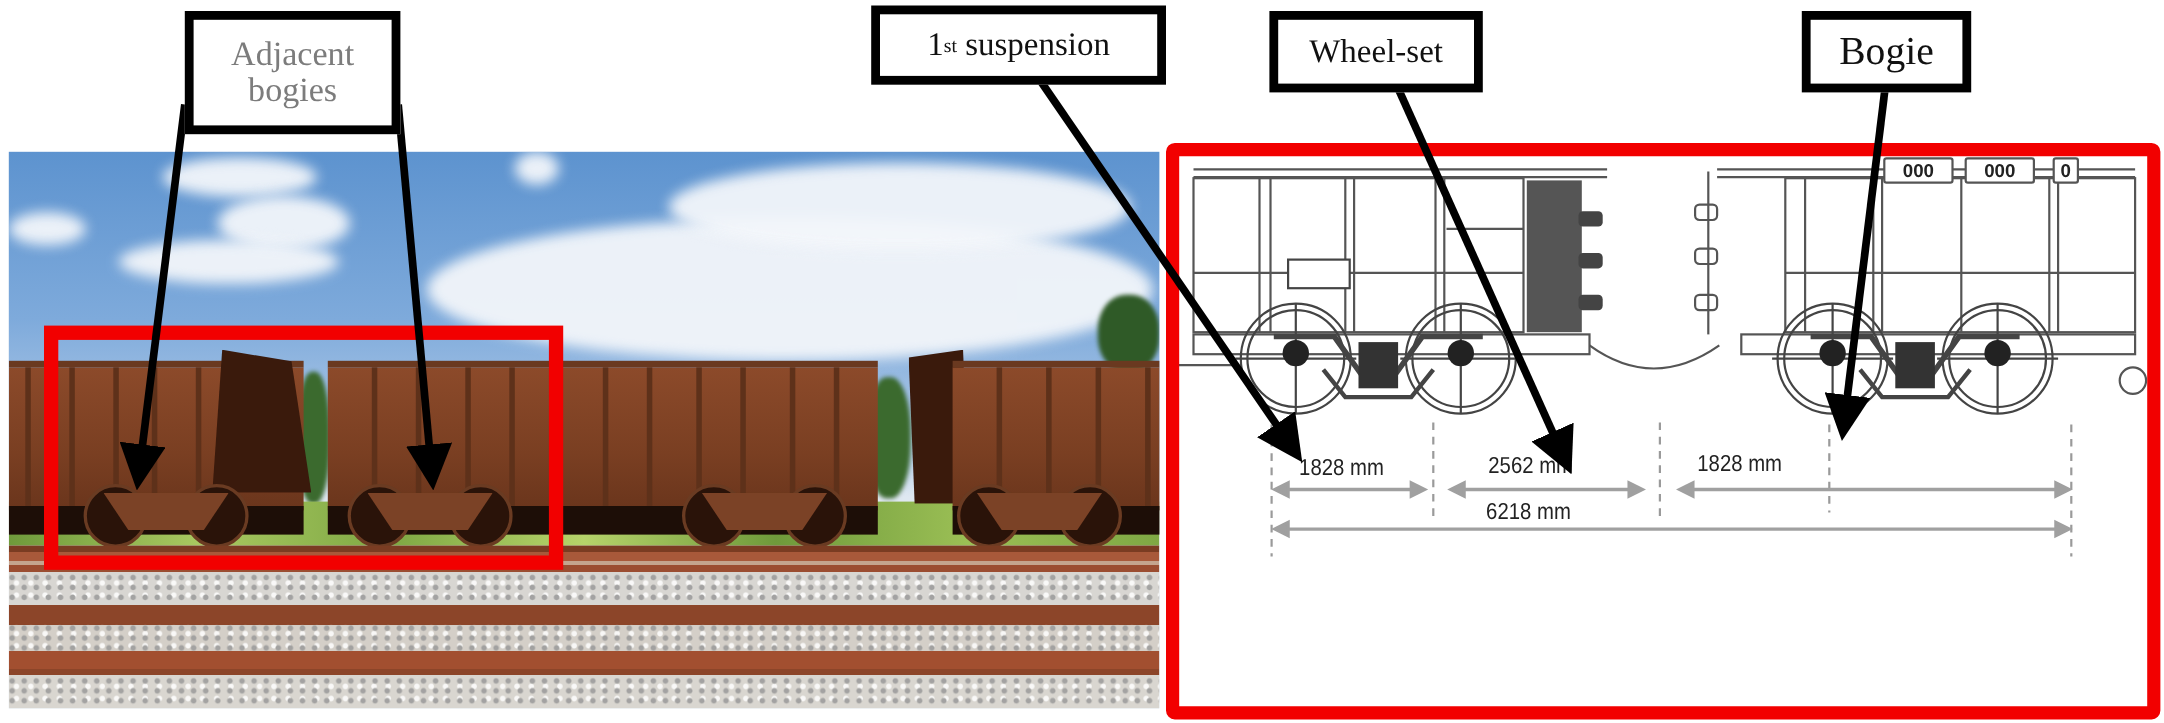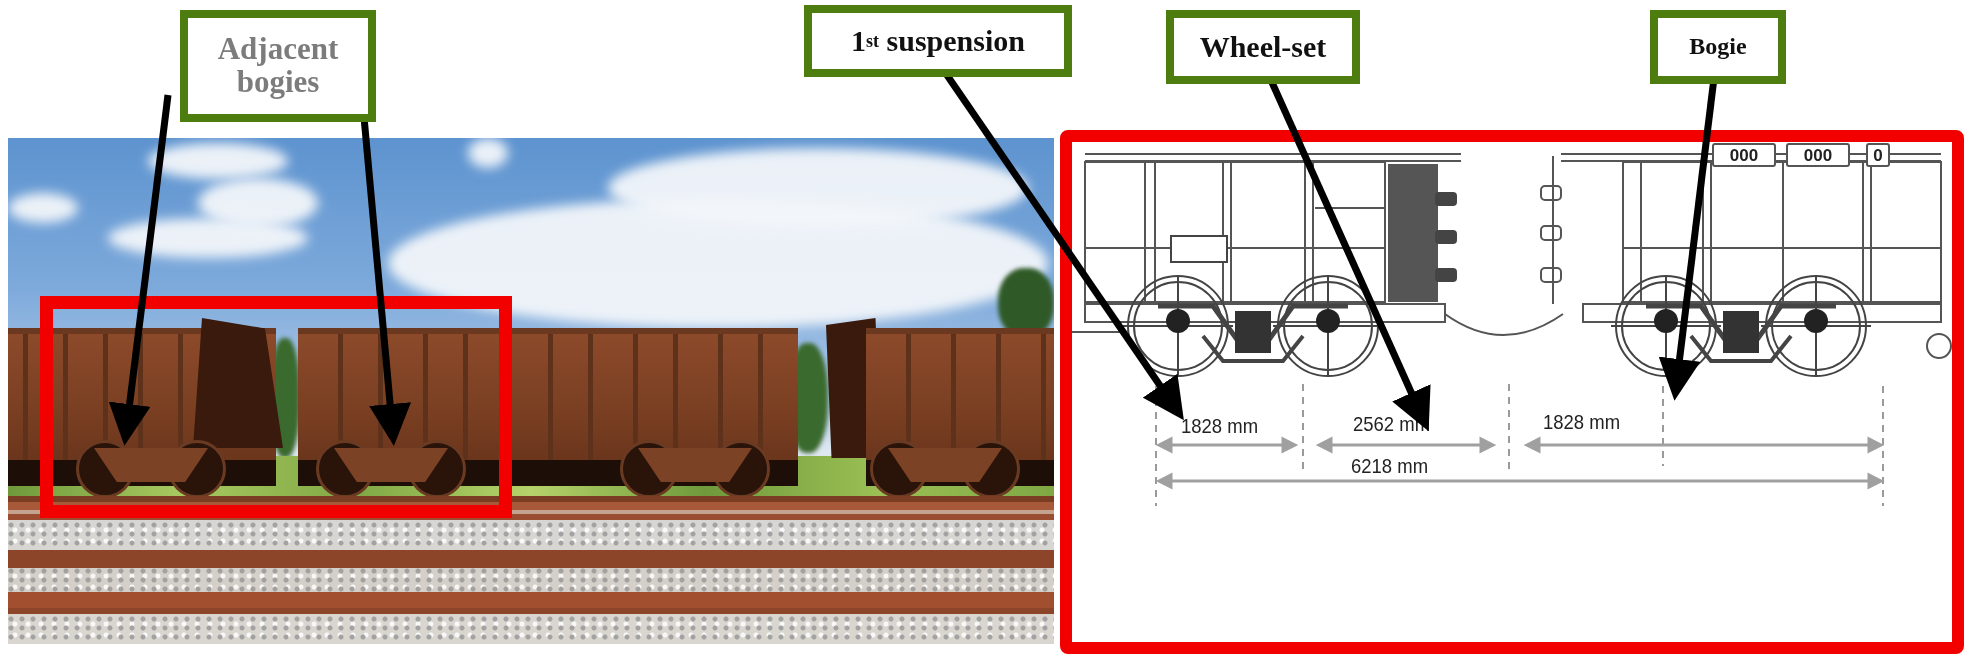--- a/index.html
+++ b/index.html
@@ -33,23 +33,23 @@
              background-size:11px 9px, 13px 11px; opacity:.85; }
 
   
   .red-box { position:absolute; border:13px solid #f20000; box-sizing:border-box; }
 
   
   .drawing { position:absolute; left:1063px; top:136px; width:898px; height:514px; background:#fff; border-radius:8px; }
   .lbl-mm { position:absolute; font-family:"Liberation Sans", sans-serif; font-size:21px; color:#222; transform:scaleX(.88); transform-origin:left; }
 
   
-  .callout { position:absolute; background:#fff; border:8px solid #4d7c0f; box-sizing:border-box;
+  .callout { position:absolute; background:#fff; border:8px solid #000000; box-sizing:border-box;
              display:flex; align-items:center; justify-content:center; text-align:center;
-             font-family:"Liberation Serif", serif; font-weight:bold; color:#111; line-height:1.05;margin-left:12px; }
+             font-family:"Liberation Serif", serif; font-weight:normal; color:#111; line-height:1.05; }
   .callout.grey { color:#7c7c7c; }
   .callout sup { font-size:.6em; }
 
   svg.overlay { position:absolute; left:0; top:0; pointer-events:none; }
 </style>
 </head>
 <body>
 
 <div class="photo">
   <div class="cloud" style="left:140px;top:5px;width:140px;height:36px;"></div>
@@ -265,15 +265,15 @@
 <div class="callout grey" style="left:168px;top:10px;width:196px;height:112px;font-size:31px;flex-direction:column;">
   <span>Adjacent</span>
   <span>bogies</span>
 </div>
 <div class="callout" style="left:792px;top:5px;width:268px;height:72px;font-size:30px;">
   <span>1</span><sup>st</sup>&nbsp;<span>suspension</span>
 </div>
 <div class="callout" style="left:1154px;top:10px;width:194px;height:74px;font-size:30px;">
   <span>Wheel-set</span>
 </div>
-<div class="callout" style="left:1638px;top:10px;width:136px;height:74px;font-size:24px;">
+<div class="callout" style="left:1638px;top:10px;width:154px;height:74px;font-size:36px;">
   <span>Bogie</span>
 </div>
 
 </body></html>

